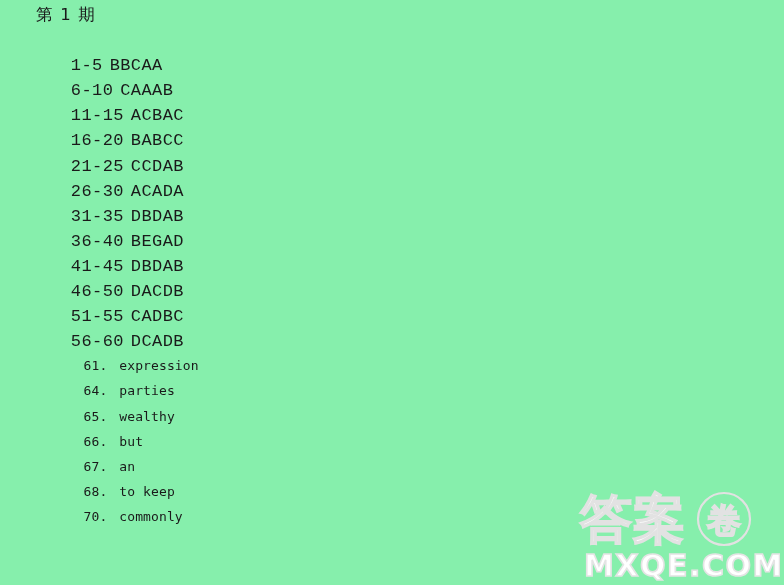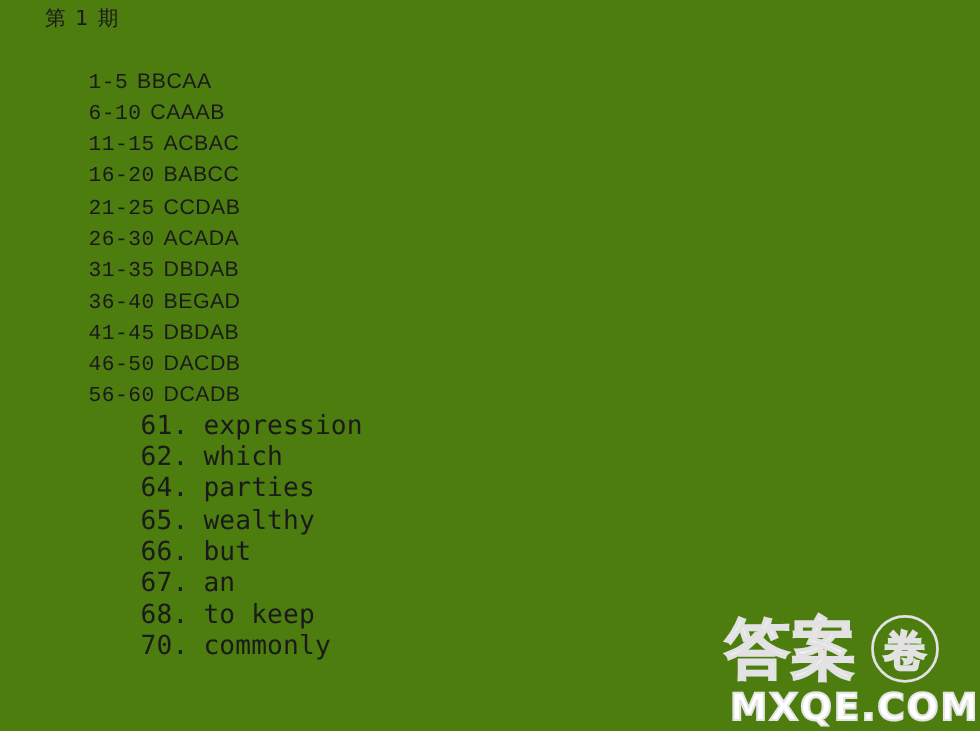--- a/index.html
+++ b/index.html
@@ -15,21 +15,21 @@
     overflow: hidden;
     font-family: "Liberation Serif", "DejaVu Serif", serif;
   }
 
   #page {
     position: absolute;
     left: 0;
     top: 0;
     width: 784px;
     height: 585px;
-    background: #4d7c0f;
+    background: #86efac;
     overflow: hidden;
   }
 
   #answer-list {
     position: absolute;
     left: 36px;
     top: 2px;
     width: 520px;
   }
 
@@ -49,29 +49,29 @@
   }
 
   .line.range {
     font-family: "DejaVu Serif", "Liberation Serif", serif;
     font-size: 17px;
     letter-spacing: 0.4px;
   }
 
   .line.item {
     font-family: "DejaVu Sans Mono", "Liberation Mono", monospace;
-    font-size: 21px;
+    font-size: 13px;
     letter-spacing: 0.1px;
   }
 
   .rng {
     font-family: Liberation Mono, monospace;
   }
   .ans {
-    font-family: Liberation Sans, sans-serif;
+    font-family: Liberation Mono, monospace;
     padding-left: 7px;
   }
   .num {
     font-family: "DejaVu Sans Mono", "Liberation Mono", monospace;
   }
   .word {
     font-family: "DejaVu Sans Mono", "Liberation Mono", monospace;
     padding-left: 12px;
   }
 
@@ -147,28 +147,28 @@
     <div class="line range">
       <span class="rng">36-40</span><span class="ans">BEGAD</span>
     </div>
     <div class="line range">
       <span class="rng">41-45</span><span class="ans">DBDAB</span>
     </div>
     <div class="line range">
       <span class="rng">46-50</span><span class="ans">DACDB</span>
     </div>
     <div class="line range">
+      <span class="rng">51-55</span><span class="ans">CADBC</span>
+    </div>
+    <div class="line range">
       <span class="rng">56-60</span><span class="ans">DCADB</span>
     </div>
 
     <div class="line item">
       <span class="num">61.</span><span class="word">expression</span>
-    </div>
-    <div class="line item">
-      <span class="num">62.</span><span class="word">which</span>
     </div>
     <div class="line item">
       <span class="num">64.</span><span class="word">parties</span>
     </div>
     <div class="line item">
       <span class="num">65.</span><span class="word">wealthy</span>
     </div>
     <div class="line item">
       <span class="num">66.</span><span class="word">but</span>
     </div>

